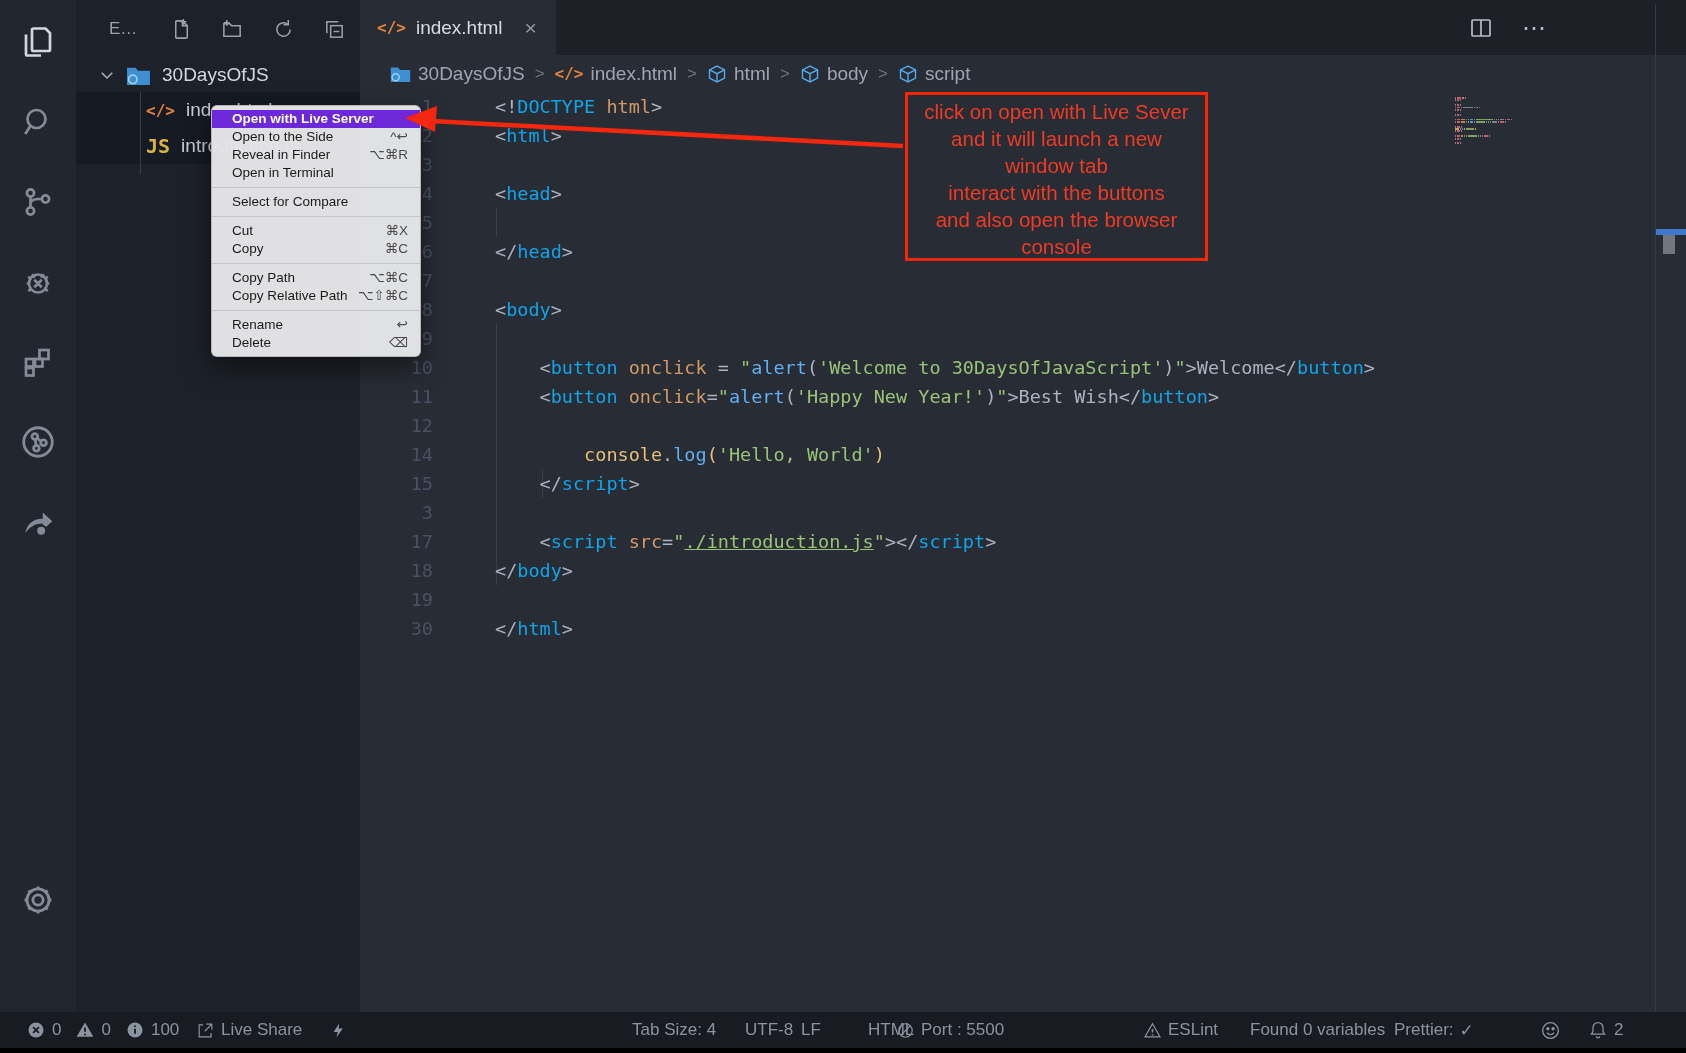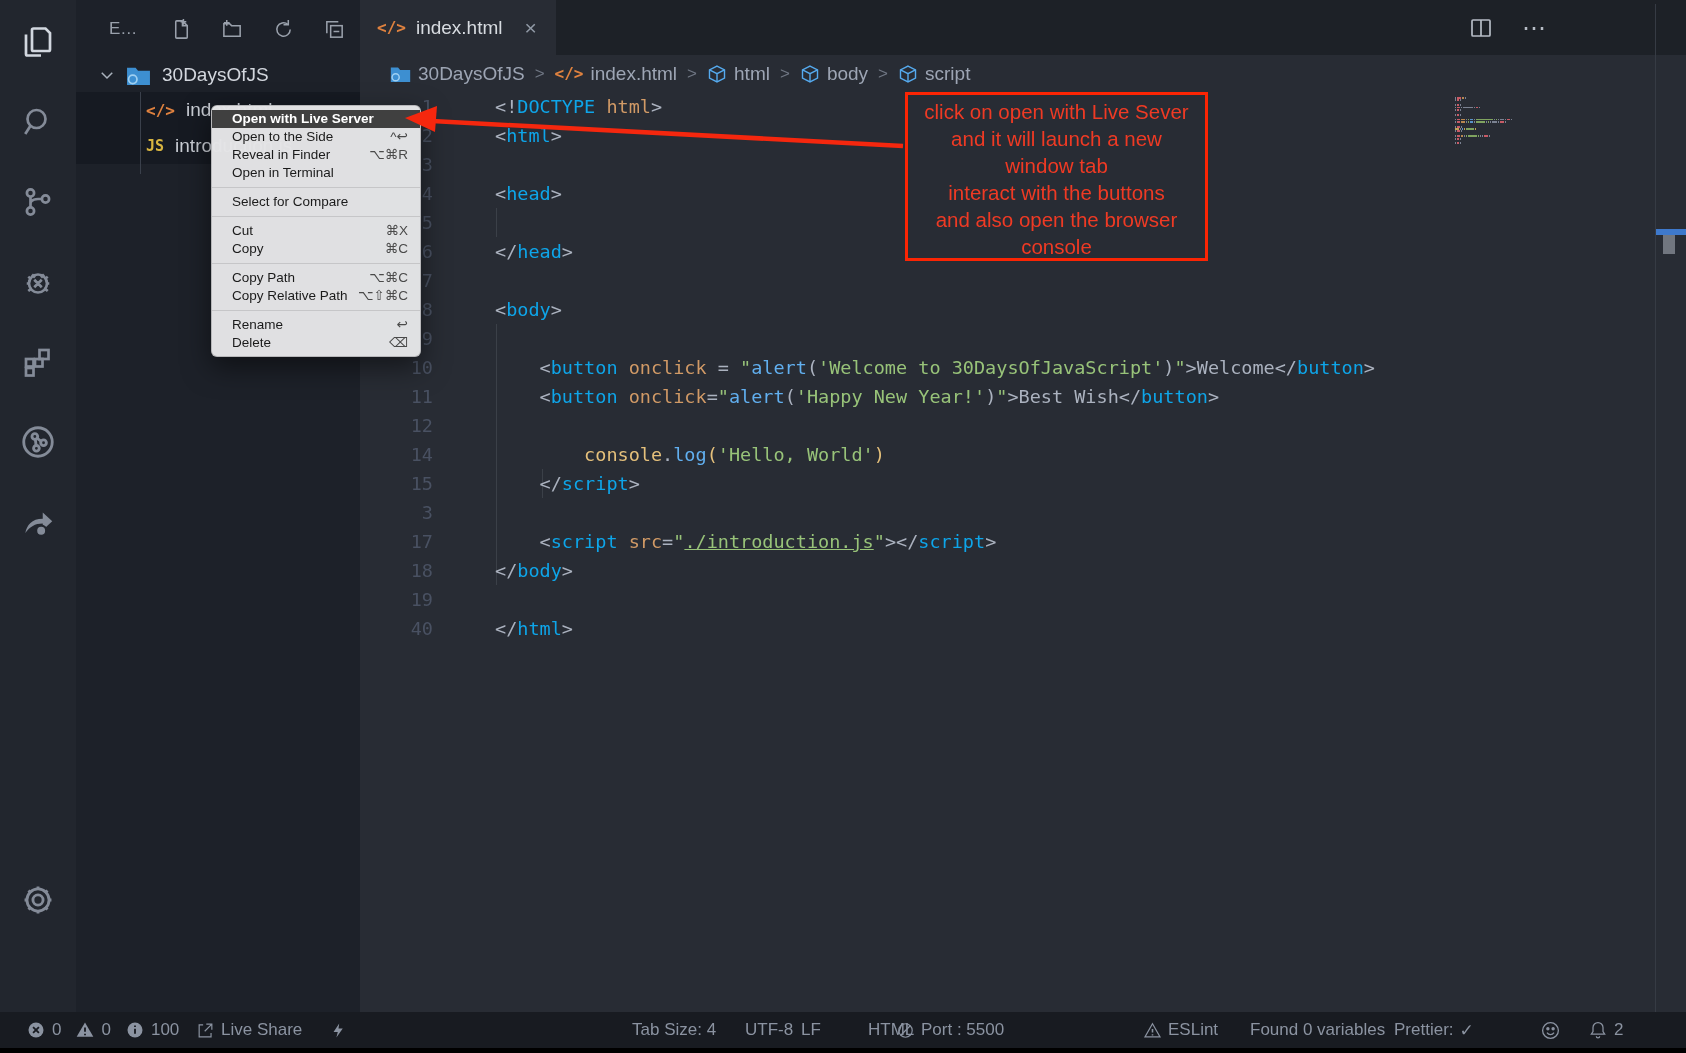--- a/index.html
+++ b/index.html
@@ -53,21 +53,21 @@
   .mm-row i{display:inline-block;height:1.9px;margin-right:1px;}
   #ovr-line{position:absolute;left:1295px;top:4px;width:1px;height:1008px;background:#363b44;}
   #ovr-cursor{position:absolute;left:1296px;top:229px;width:30px;height:6px;background:#3e79cc;}
   #ovr-handle{position:absolute;left:1303px;top:235px;width:12px;height:19px;background:#8a8f98;opacity:.75;cursor:grab;}
   
   #context-menu{position:absolute;left:211px;top:105px;width:208px;z-index:50;background:rgba(228,228,231,0.98);
     border:1px solid rgba(0,0,0,.18);border-radius:6px;box-shadow:0 10px 28px rgba(0,0,0,.5);padding:4px 0;
     font-size:13.5px;color:#1b1b1b;}
   .menu-item{height:18px;line-height:18px;padding:0 12px 0 20px;display:flex;justify-content:space-between;cursor:default;}
   .menu-item .sc{color:#4a4a4a;}
-  .menu-item.hl{background:#404040;color:#fff;font-weight:600;}
+  .menu-item.hl{background:#6d28d9;color:#fff;font-weight:600;}
   .menu-item.hl .sc{color:#fff;}
   .menu-sep{height:1px;background:#c6c6c8;margin:5px 0;}
   
   #annotation{position:absolute;left:905px;top:92px;width:297px;height:160px;border:3px solid #fb2504;z-index:40;
     display:flex;flex-direction:column;justify-content:flex-start;align-items:center;padding-top:3px;}
   .ann-line{color:#ef3a24;font-size:20.5px;line-height:27px;text-align:center;width:100%;}
   #arrow-overlay{position:absolute;left:0;top:0;width:1686px;height:1053px;z-index:60;pointer-events:none;}
   
   #status-bar{position:absolute;left:0;top:1012px;width:1686px;height:36px;background:#181b21;color:#8b93a1;font-size:17px;}
   .st{position:absolute;top:0;height:36px;display:flex;align-items:center;gap:6px;white-space:nowrap;cursor:pointer;}
@@ -174,21 +174,21 @@
           <path d="M1 3h9l2.5 3H25v15H1z" fill="#3d8fd1"></path>
           <circle cx="7" cy="15" r="4.4" fill="none" stroke="#9fd0f2" stroke-width="1.8"></circle>
         </svg>
       <span style="margin-left:11px">30DaysOfJS</span>
     </div>
     <div class="tree-row" id="row-file-1">
       <span class="file-icon" style="margin-left:70px;color:#e0823f;font-size:16px">&lt;/&gt;</span>
       <span style="margin-left:11px">index.html</span>
     </div>
     <div class="tree-row" id="row-file-2">
-      <span class="file-icon" style="margin-left:70px;color:#d7b440;font-size:15px">JS</span>
+      <span class="file-icon" style="margin-left:70px;color:#d7b440;font-size:20px">JS</span>
       <span style="margin-left:11px">introduction.js</span>
     </div>
     <div id="indent-guide-sb"></div>
   </div>
 
   <div id="editor-area">
     <div id="tab-bar">
       <div id="tab-active">
         <span class="file-icon" style="margin-left:17px;color:#e0823f;font-size:16px;font-weight:bold;font-family:'DejaVu Sans Mono',monospace">&lt;/&gt;</span>
         <span id="tab-label">index.html</span>
@@ -320,21 +320,21 @@
           </div>
           <div class="code-line">
             <span class="ln">18</span>
             <span class="lc"><span class="tok-pun">&lt;/</span><span class="tok-tag">body</span><span class="tok-pun">&gt;</span></span>
           </div>
           <div class="code-line">
             <span class="ln">19</span>
             <span class="lc"></span>
           </div>
           <div class="code-line">
-            <span class="ln">40</span>
+            <span class="ln">30</span>
             <span class="lc"><span class="tok-pun">&lt;/</span><span class="tok-tag">html</span><span class="tok-pun">&gt;</span></span>
           </div>
         </div>
     </div>
 
     <div id="minimap">
         <div class="mm-row"><i style="width: 1.1px; background: rgb(122, 129, 145);"></i><i style="width: 3.85px; background: rgb(199, 91, 102);"></i><i style="width: 2.2px; background: rgb(184, 135, 79);"></i><i style="width: 1px; background: rgb(122, 129, 145);"></i></div>
         <div class="mm-row"><i style="width: 1px; background: rgb(122, 129, 145);"></i><i style="width: 2.2px; background: rgb(199, 91, 102);"></i><i style="width: 1px; background: rgb(122, 129, 145);"></i></div>
         <div class="mm-row"></div>
         <div class="mm-row"><i style="width: 1px; background: rgb(122, 129, 145);"></i><i style="width: 2.2px; background: rgb(199, 91, 102);"></i><i style="width: 1px; background: rgb(122, 129, 145);"></i></div>

